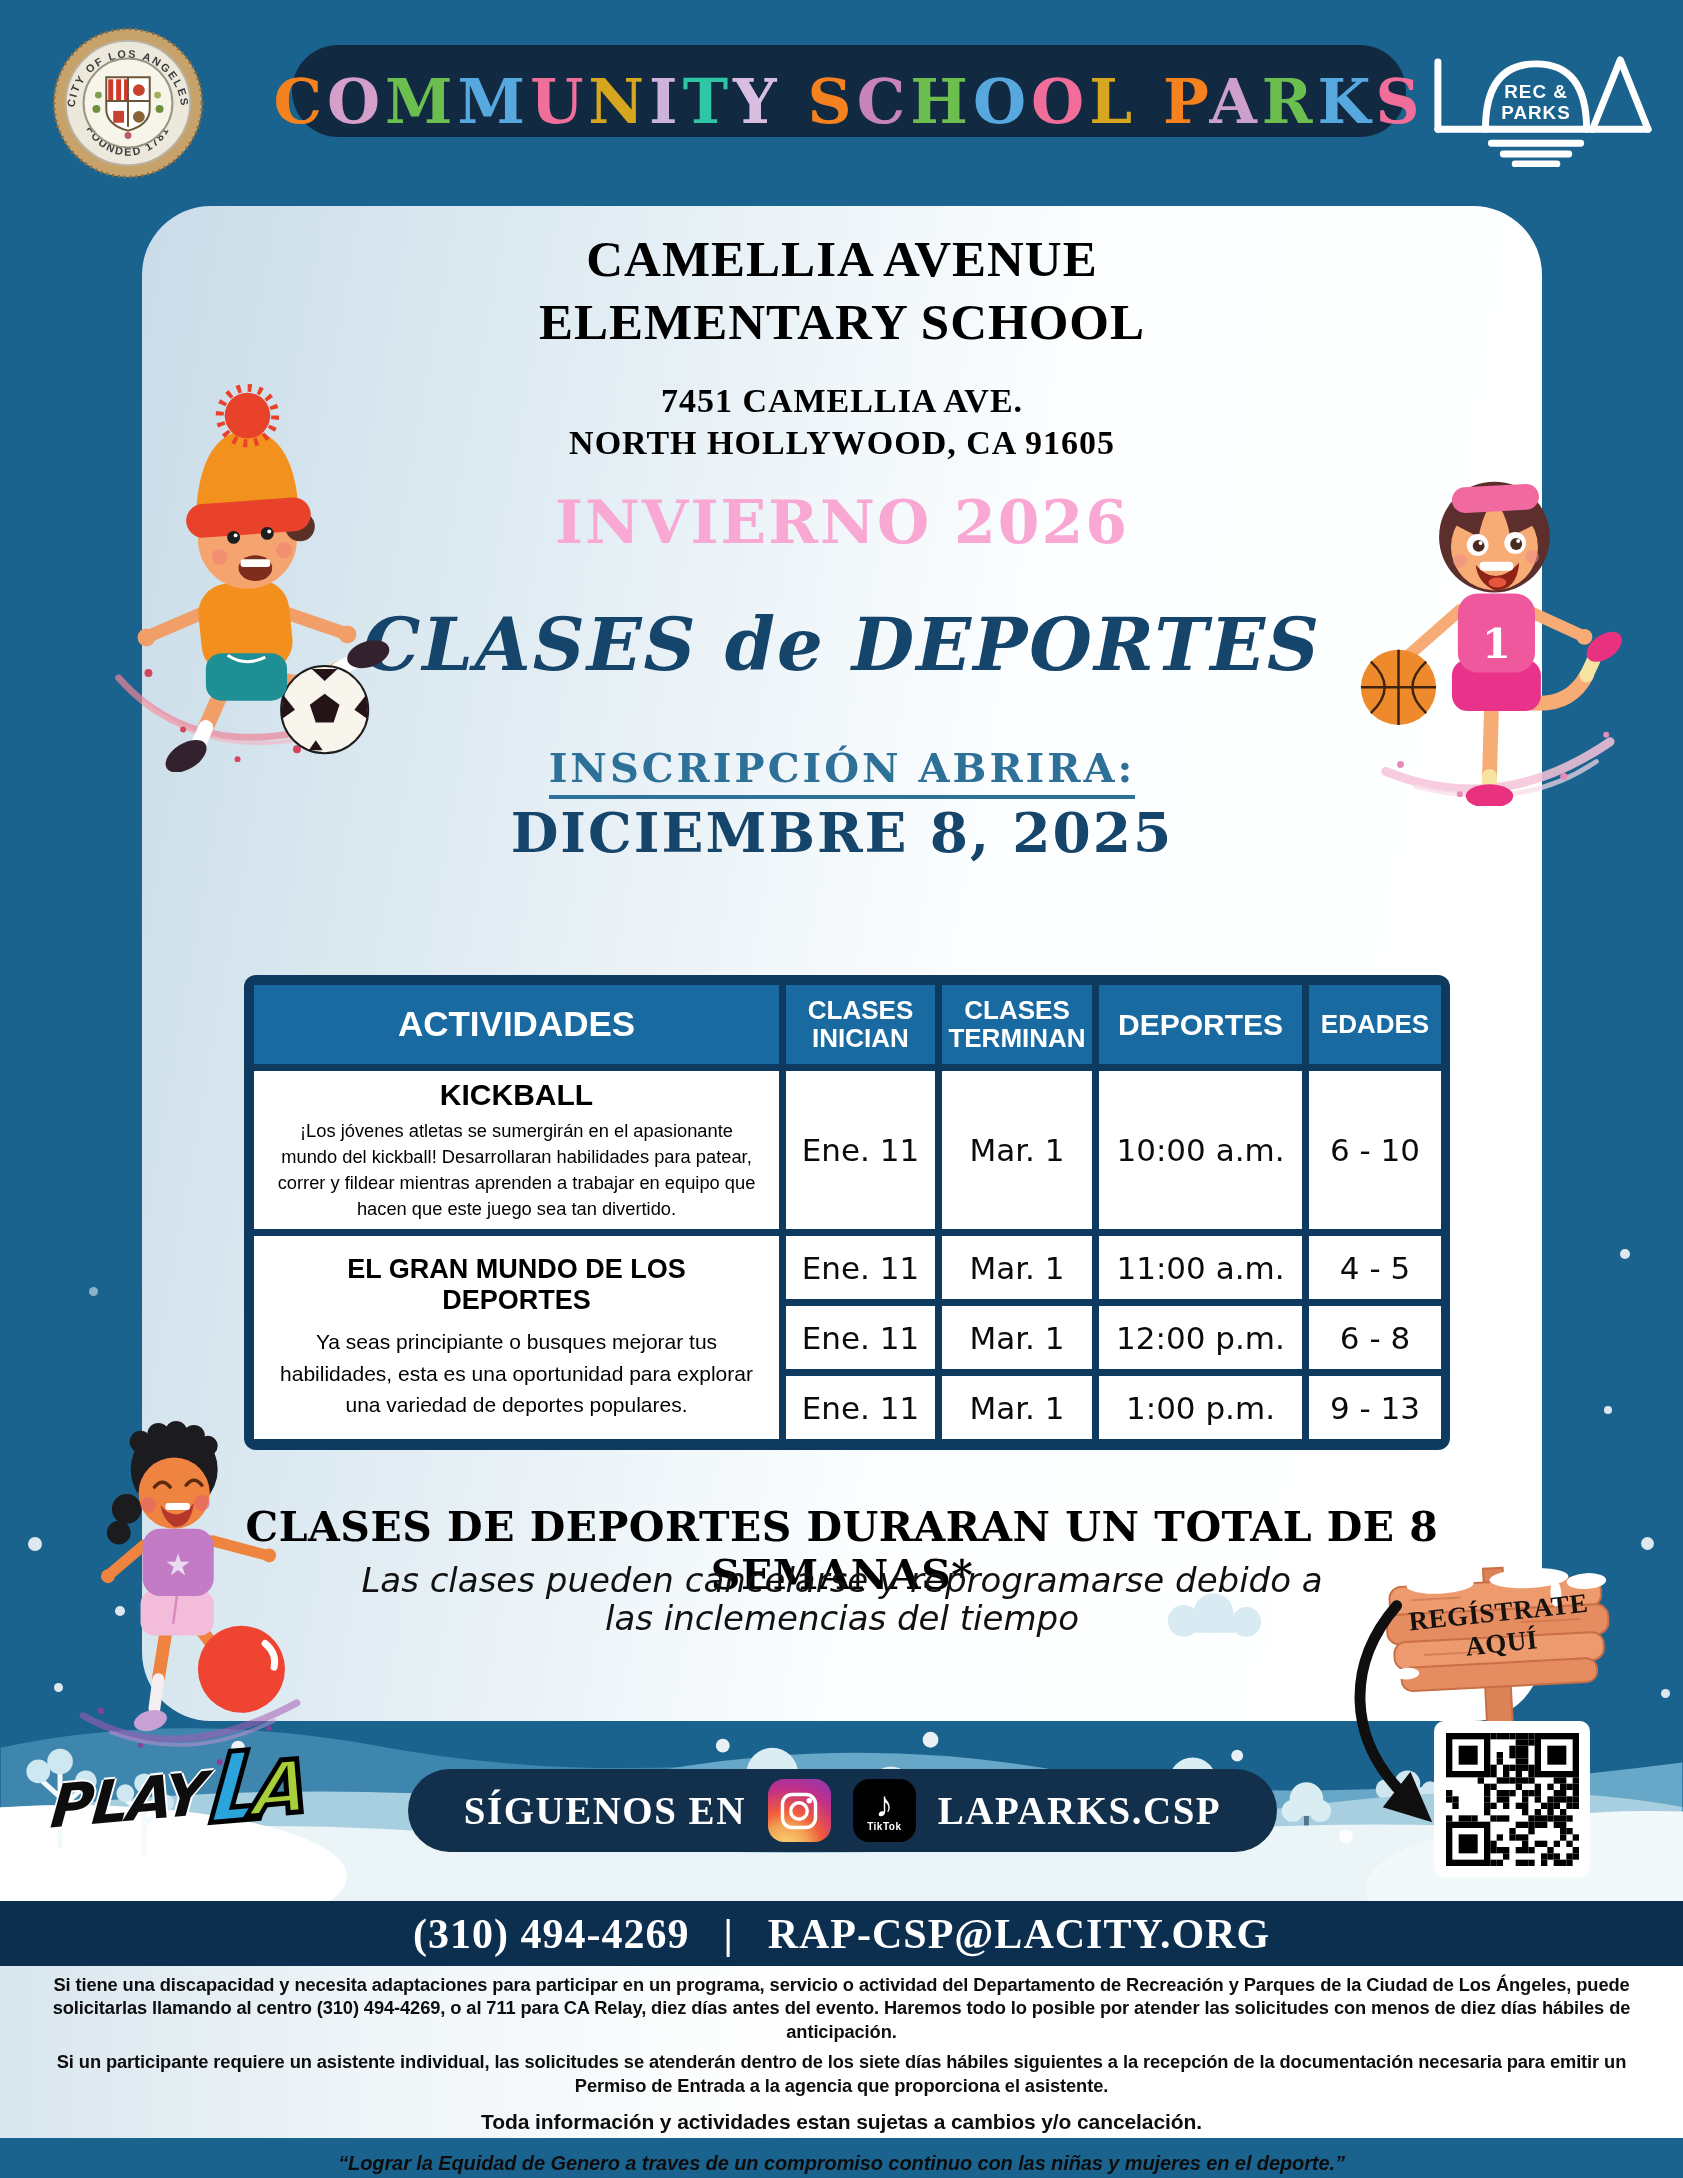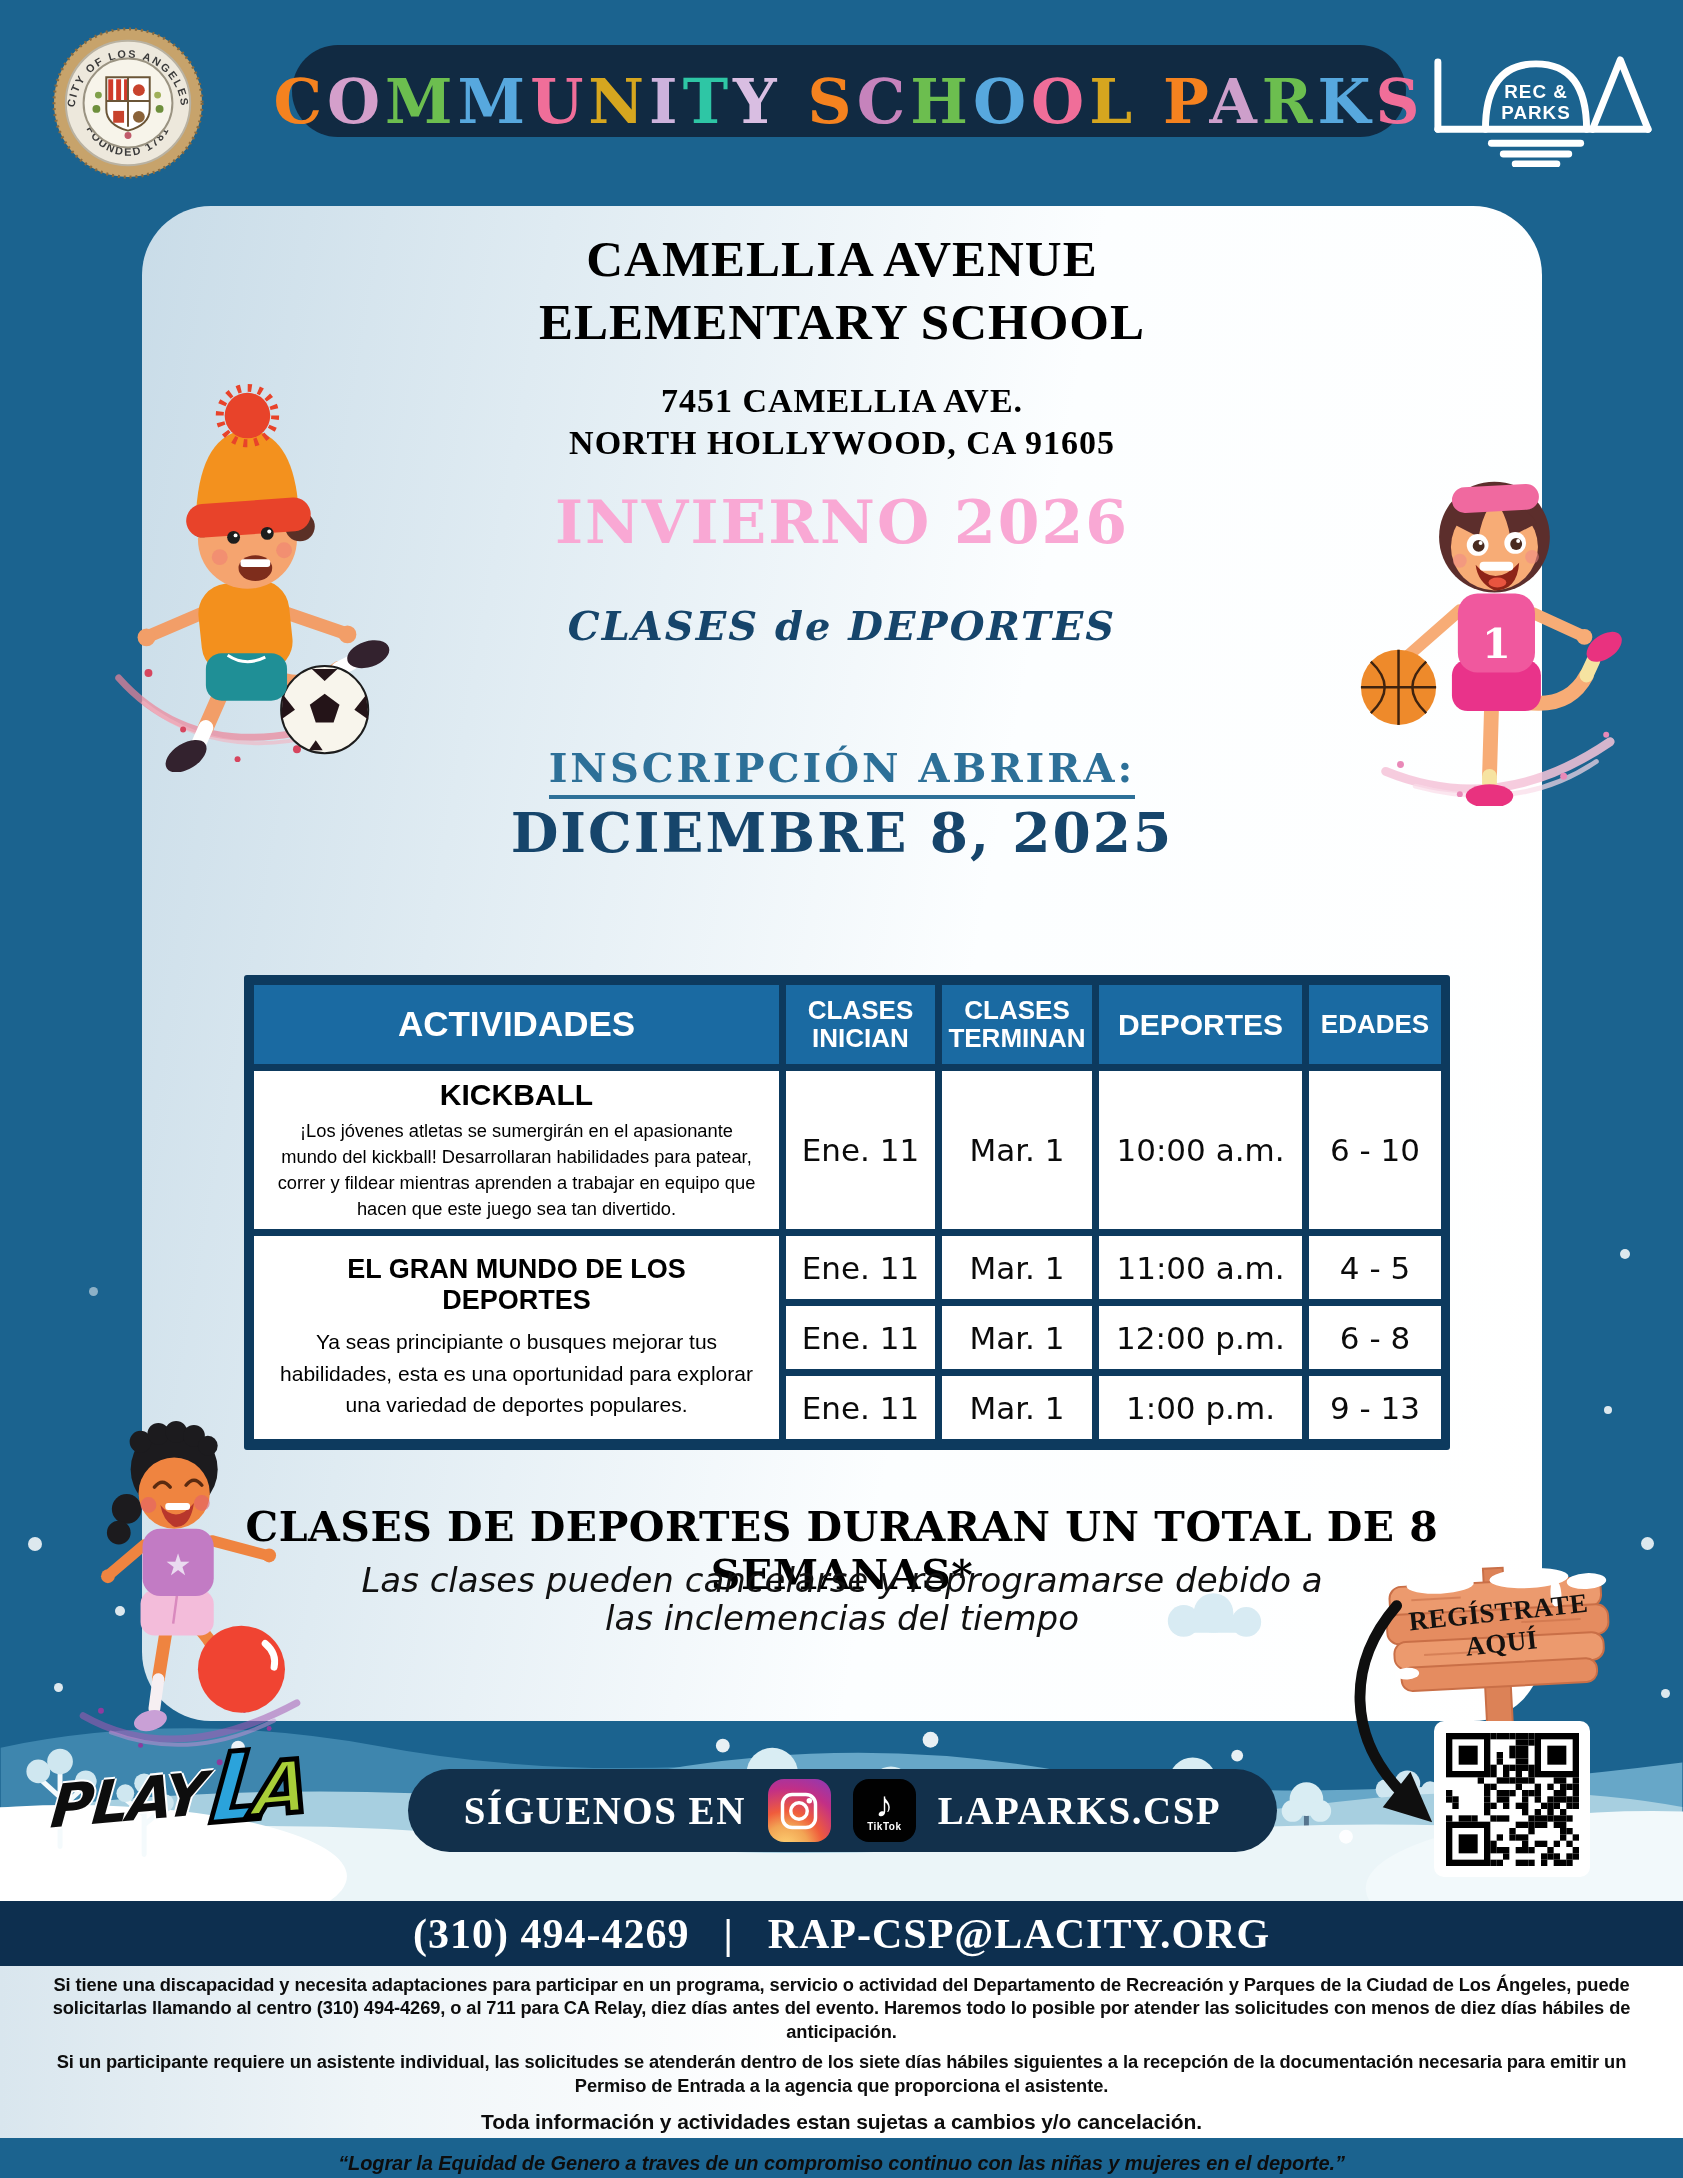--- a/index.html
+++ b/index.html
@@ -15,26 +15,26 @@
   .recparks{left:1424px;top:46px;width:230px;height:121px;}
   
   .card{left:142px;top:206px;width:1400px;height:1515px;border-radius:69px;
         background:linear-gradient(100deg,#C9DCE8 0%,#DFEBF2 25%,#FCFEFF 58%,#FFFFFF 100%);}
   .cardtext{left:142px;width:1400px;text-align:center;color:#000;}
   .school-1{top:230px;font-family:"Liberation Serif",serif;font-weight:bold;font-size:51px;letter-spacing:1px;}
   .school-2{top:293px;font-family:"Liberation Serif",serif;font-weight:bold;font-size:51px;letter-spacing:1px;}
   .addr{font-family:"Liberation Serif",serif;font-weight:bold;font-size:34px;letter-spacing:1px;margin-top:18px;}
   .addr1{top:364px;} .addr2{top:406px;}
   .season-title{top:487px;font-family:"DejaVu Serif",serif;font-weight:bold;font-size:60px;color:#f9a8d4;letter-spacing:2px;}
-  .season-sub{top:602px;font-family:"DejaVu Serif",serif;font-weight:bold;font-style:italic;font-size:40px;color:#16456B;letter-spacing:2px;}
+  .season-sub{top:602px;font-family:"DejaVu Serif",serif;font-weight:bold;font-style:italic;font-size:72px;color:#16456B;letter-spacing:2px;}
   .reg-label{top:744px;font-family:"DejaVu Serif",serif;font-weight:bold;font-size:40px;color:#2D7098;letter-spacing:3px;}
   .reg-label span{border-bottom:4px solid #2D7098;padding-bottom:4px;}
   .reg-date{top:800px;font-family:"DejaVu Serif",serif;font-weight:bold;font-size:55px;color:#16456B;letter-spacing:2px;}
   
-  .schedule{left:244px;top:975px;width:1206px;height:475px;background:#0D3A5E;border-radius:3px;
+  .schedule{left:244px;top:975px;width:1206px;height:475px;background:#0D3A5E;border-radius:12px;
     display:grid;grid-template-columns:525px 149px 150px 203px 132px;grid-template-rows:79px 158px 63px 63px 63px;
     gap:7px;padding:10px;box-sizing:border-box;}
   .th{background:#1A6AA2;color:#fff;display:flex;align-items:center;justify-content:center;text-align:center;
       font-weight:bold;line-height:1.05;}
   .th-act{font-size:35px;} .th-sm{font-size:26px;} .th-dom{font-size:30px;} .th-ed{font-size:26px;}
   .cell{background:#fff;display:flex;align-items:center;justify-content:center;}
   .val{font-family:"DejaVu Sans",sans-serif;font-size:31px;color:#0b0b0b;}
   .act{flex-direction:column;text-align:center;padding:6px 18px;box-sizing:border-box;}
   .act-title-1{font-size:30px;font-weight:bold;margin-bottom:6px;}
   .act-desc-1{font-size:18.3px;line-height:1.42;}

